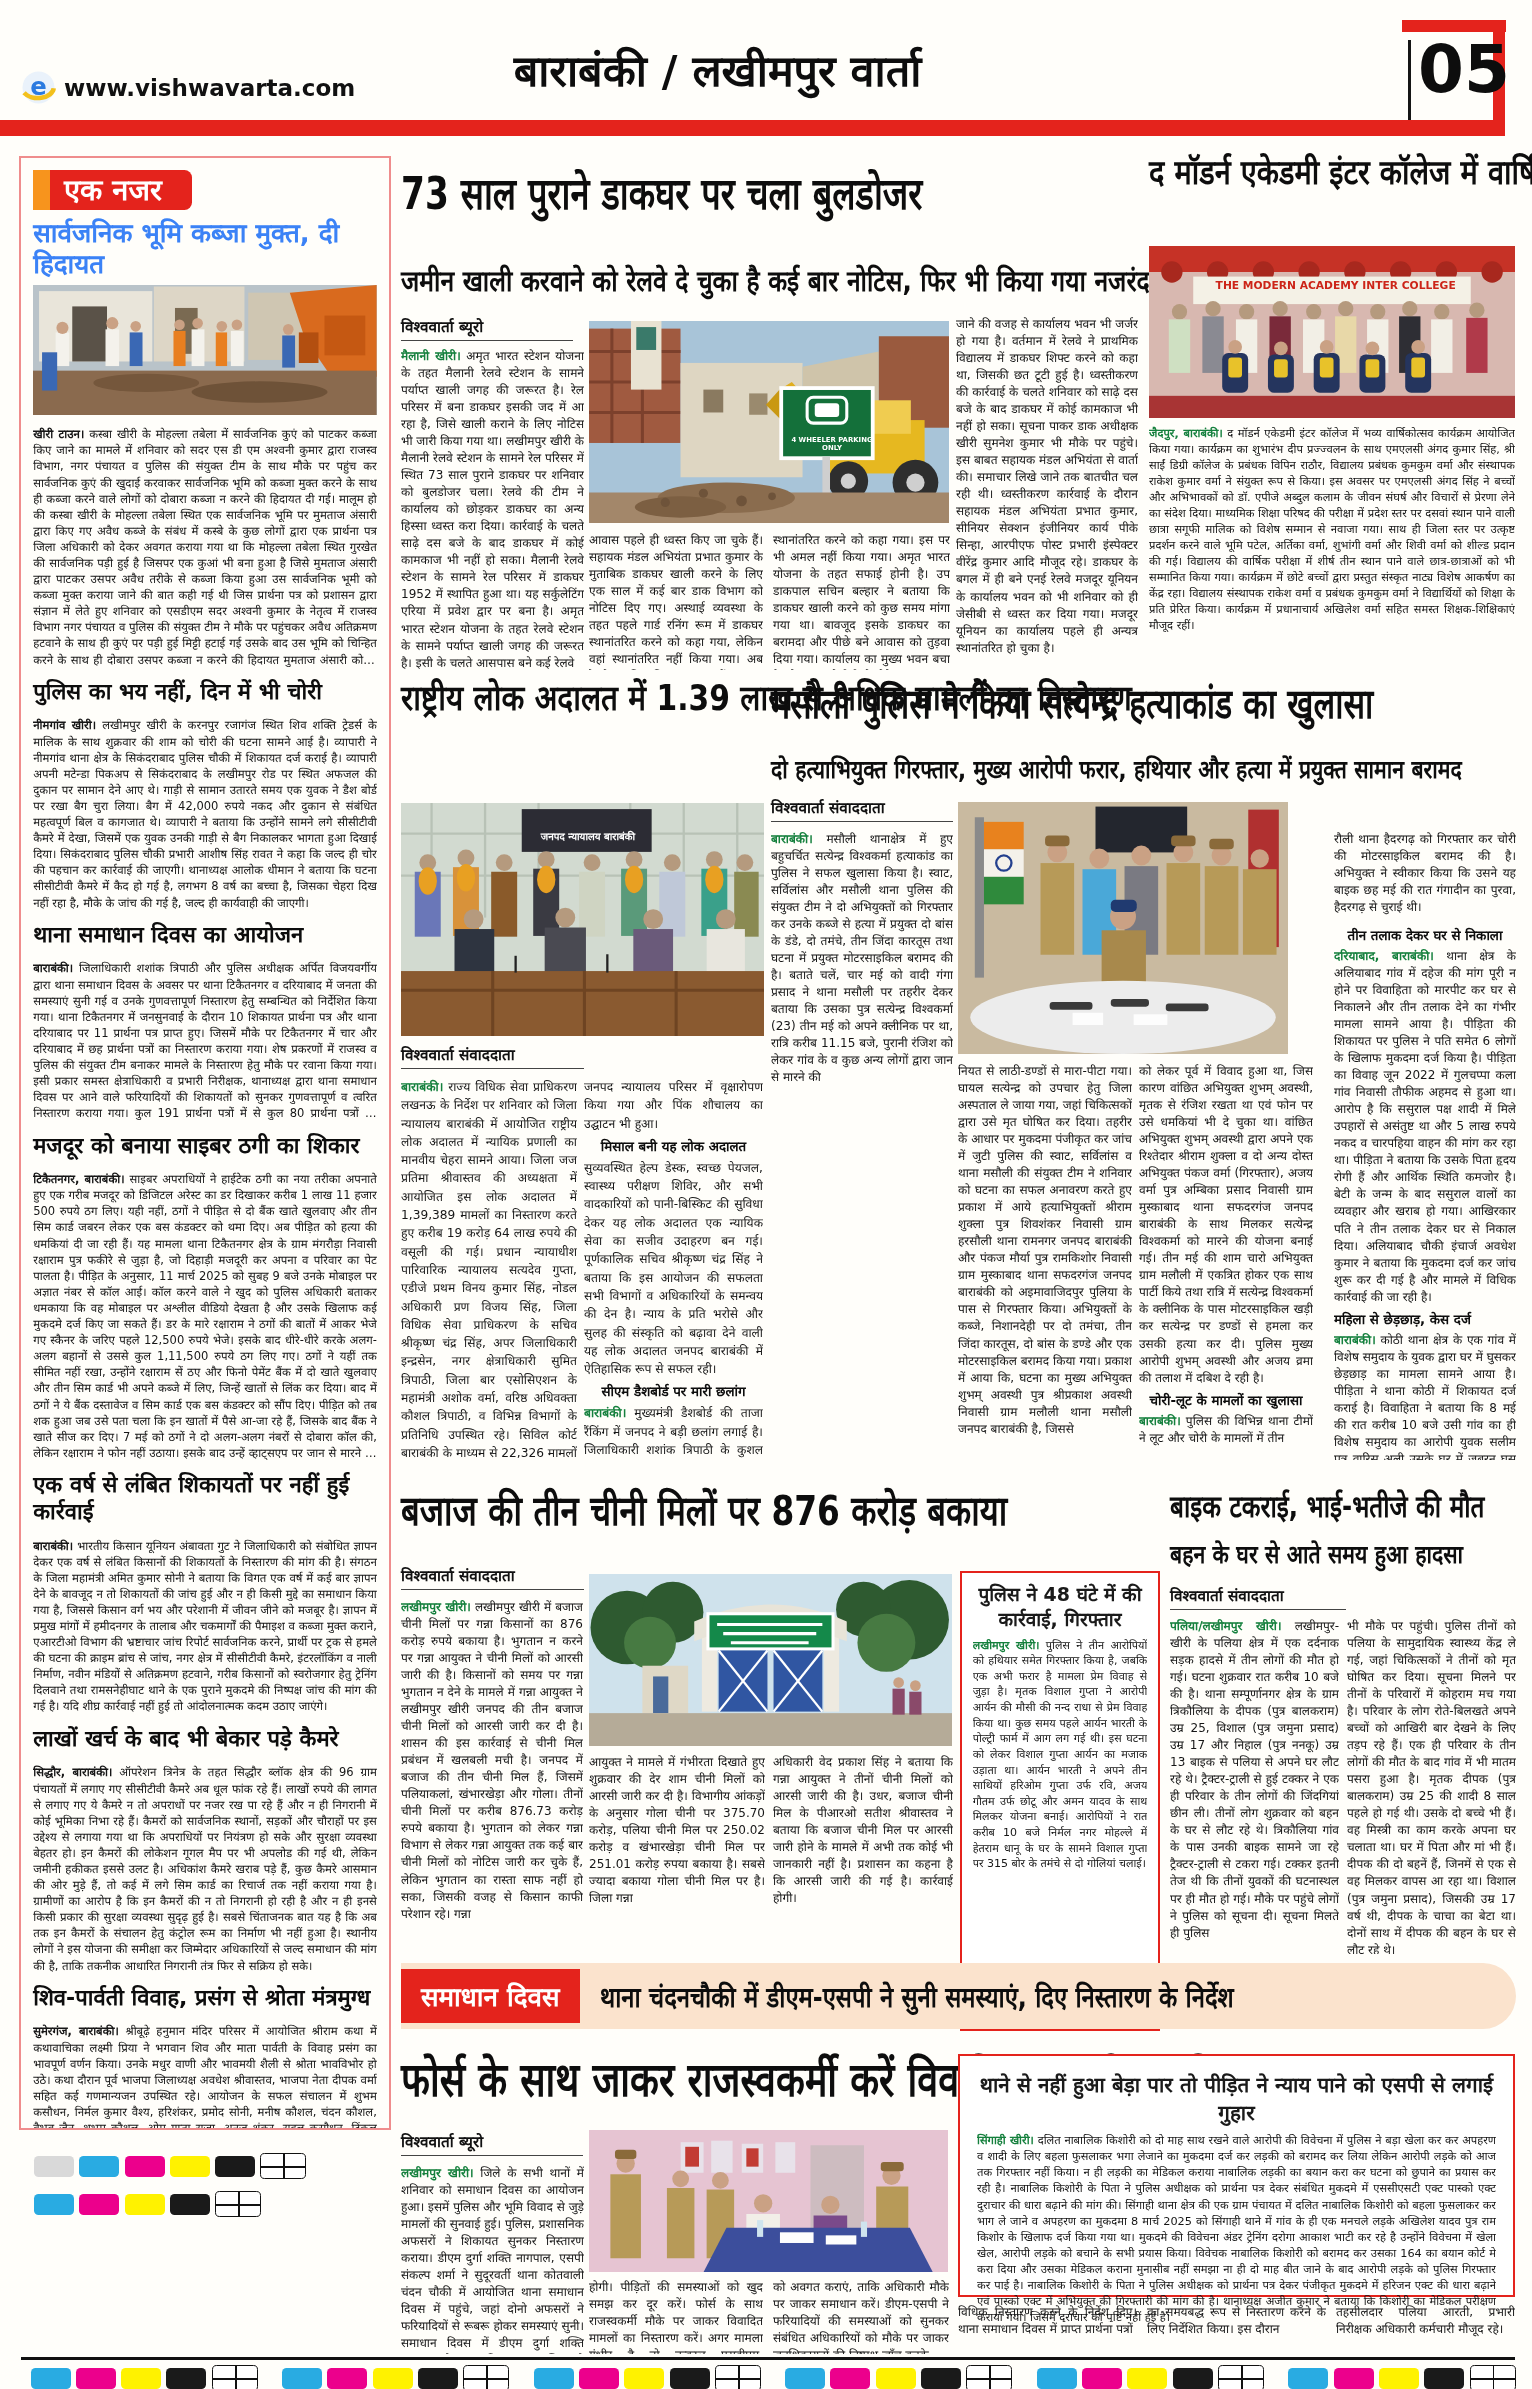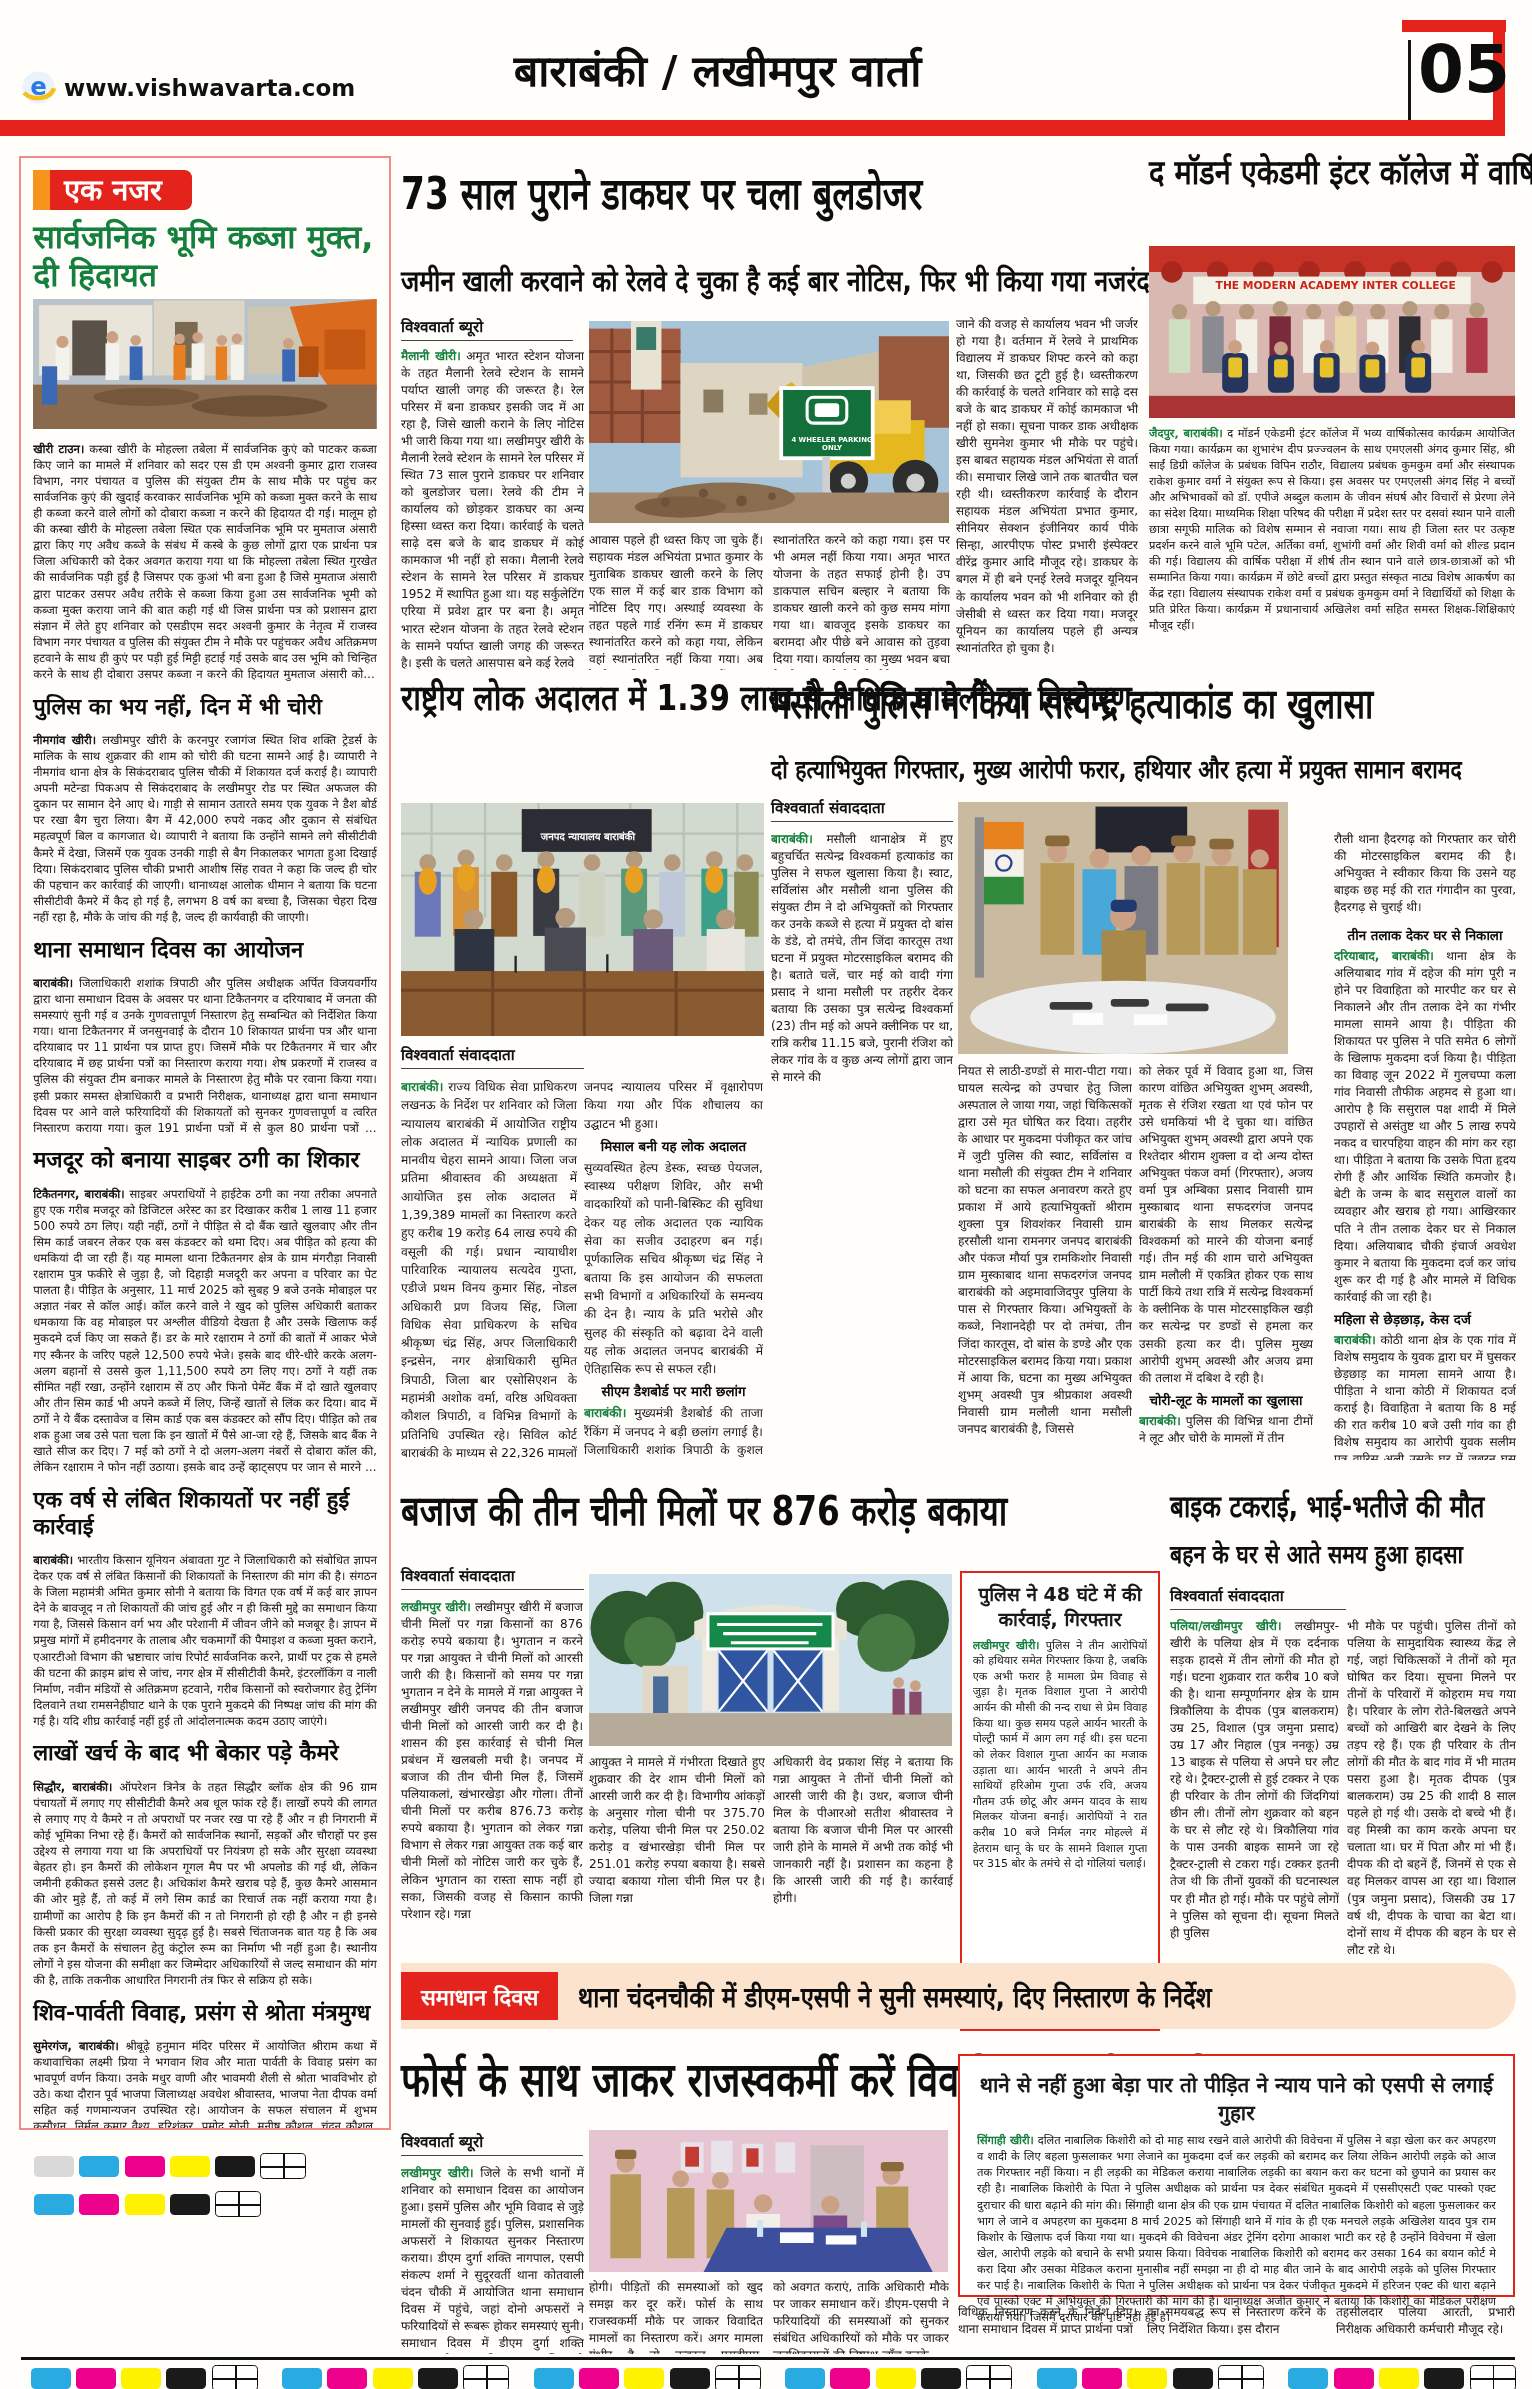--- a/index.html
+++ b/index.html
@@ -28,21 +28,21 @@
   .subh{font-size:13.4px;font-weight:bold;text-align:center;margin:6.1px 0 3.1px 0;color:#0d0d0d;line-height:1.25;}
   .photo{overflow:hidden;background:#ccc;}
   .photo svg{display:block;width:100%;height:100%;}
   .pov{position:absolute;font-weight:bold;text-align:center;line-height:1.2;}
   .redbox{border:2.3px solid #e4231c;background:#fff;box-sizing:border-box;}
   
   #eknazar{left:19px;top:156px;width:372px;height:1974px;border:2.3px solid #ef8d8d;box-sizing:border-box;padding:10.7px 12.2px;overflow:hidden;}
   .badge-row{display:flex;align-items:stretch;height:40px;margin:1.5px 0 7.6px 0;}
   .badge-sq{width:17px;background:#f7941d;}
   .badge-red{background:#e4231c;color:#fff;font-size:29px;font-weight:bold;padding:0 30.5px 3.1px 13.7px;border-radius:0 7.6px 7.6px 0;display:flex;align-items:center;}
-  .lc-head{font-size:32px;font-weight:bold;line-height:1.2;color:#15803d;margin:7.6px 0 4.6px 0;}
+  .lc-head{font-size:26px;font-weight:bold;line-height:1.2;color:#3b82f6;margin:7.6px 0 4.6px 0;}
   .lc-head2{font-size:22px;font-weight:bold;line-height:1.22;color:#0d0d0d;margin:10.7px 0 3.8px 0;}
   .lc-body{font-size:11.5px;line-height:1.4;text-align:justify;color:#161616;display:-webkit-box;-webkit-box-orient:vertical;overflow:hidden;}
   
   .reggroup{display:flex;gap:5.3px;align-items:center;}
   .sw{width:40px;height:21.4px;border-radius:4.6px;}
   .sw.c{background:#29abe2}.sw.m{background:#ec008c}.sw.y{background:#fff200}.sw.k{background:#1a1a1a}.sw.g{background:#d9d9d9}
   .regicon{width:44px;height:24.4px;border:1.9px solid #111;border-radius:4.6px;background:#fff;position:relative;}
   .regicon:before{content:"";position:absolute;left:50%;top:0;bottom:0;width:1.9px;background:#111;}
   .regicon:after{content:"";position:absolute;top:50%;left:0;right:0;height:1.9px;background:#111;}
   .bottom-rule{left:21.4px;top:2357px;width:1494px;height:3.1px;background:#111;}
@@ -462,21 +462,21 @@
     <div class="col" style="position:static;font-size:11px;height:298px;"><b>लखीमपुर खीरी।</b> <span>पुलिस ने तीन आरोपियों को हथियार समेत गिरफ्तार किया है, जबकि एक अभी फरार है मामला प्रेम विवाह से जुड़ा है। मृतक विशाल गुप्ता ने आरोपी आर्यन की मौसी की नन्द राधा से प्रेम विवाह किया था। कुछ समय पहले आर्यन भारती के पोल्ट्री फार्म में आग लग गई थी। इस घटना को लेकर विशाल गुप्ता आर्यन का मजाक उड़ाता था। आर्यन भारती ने अपने तीन साथियों हरिओम गुप्ता उर्फ रवि, अजय गौतम उर्फ छोटू और अमन यादव के साथ मिलकर योजना बनाई। आरोपियों ने रात करीब 10 बजे निर्मल नगर मोहल्ले में हेतराम धानू के घर के सामने विशाल गुप्ता पर 315 बोर के तमंचे से दो गोलियां चलाई।</span></div>
   </div>
 
   <div class="abs hx sx80" style="left:1170px;top:1484px;width:346px;font-size:30.5px;line-height:1.5;">बाइक टकराई, भाई-भतीजे की मौत</div>
   <div class="abs hx sx85" style="left:1170px;top:1536px;width:346px;font-size:25px;line-height:1.5;">बहन के घर से आते समय हुआ हादसा</div>
   <div class="abs byline" style="left:1170px;top:1585px;width:176px;">विश्ववार्ता संवाददाता</div>
   <div class="abs col" style="left:1170px;top:1618px;width:169px;height:336px;"><b>पलिया/लखीमपुर खीरी।</b> <span>लखीमपुर-खीरी के पलिया क्षेत्र में एक दर्दनाक सड़क हादसे में तीन लोगों की मौत हो गई। घटना शुक्रवार रात करीब 10 बजे की है। थाना सम्पूर्णानगर क्षेत्र के ग्राम त्रिकौलिया के दीपक (पुत्र बालकराम) उम्र 25, विशाल (पुत्र जमुना प्रसाद) उम्र 17 और निहाल (पुत्र ननकू) उम्र 13 बाइक से पलिया से अपने घर लौट रहे थे। ट्रैक्टर-ट्राली से हुई टक्कर ने एक ही परिवार के तीन लोगों की जिंदगियां छीन ली। तीनों लोग शुक्रवार को बहन के घर से लौट रहे थे। त्रिकौलिया गांव के पास उनकी बाइक सामने जा रहे ट्रैक्टर-ट्राली से टकरा गई। टक्कर इतनी तेज थी कि तीनों युवकों की घटनास्थल पर ही मौत हो गई। मौके पर पहुंचे लोगों ने पुलिस को सूचना दी। सूचना मिलते ही पुलिस</span></div>
   <div class="abs col" style="left:1347px;top:1618px;width:169px;height:336px;">भी मौके पर पहुंची। पुलिस तीनों को पलिया के सामुदायिक स्वास्थ्य केंद्र ले गई, जहां चिकित्सकों ने तीनों को मृत घोषित कर दिया। सूचना मिलने पर तीनों के परिवारों में कोहराम मच गया है। परिवार के लोग रोते-बिलखते अपने बच्चों को आखिरी बार देखने के लिए तड़प रहे हैं। एक ही परिवार के तीन लोगों की मौत के बाद गांव में भी मातम पसरा हुआ है। मृतक दीपक (पुत्र बालकराम) उम्र 25 की शादी 8 साल पहले हो गई थी। उसके दो बच्चे भी हैं। वह मिस्त्री का काम करके अपना घर चलाता था। घर में पिता और मां भी हैं। दीपक की दो बहनें हैं, जिनमें से एक से वह मिलकर वापस आ रहा था। विशाल (पुत्र जमुना प्रसाद), जिसकी उम्र 17 वर्ष थी, दीपक के चाचा का बेटा था। दोनों साथ में दीपक की बहन के घर से लौट रहे थे।</div>
 
   <div class="abs" style="left:401px;top:1963px;width:1115px;height:66px;background:#fbe3cd;border-radius:0 35px 35px 0;display:flex;align-items:center;gap:20px;">
-    <div style="background:#e4231c;color:#fff;font-size:22px;font-weight:bold;padding:9px 20px;">समाधान दिवस</div>
+    <div style="background:#e4231c;color:#fff;font-size:26px;font-weight:bold;padding:9px 20px;">समाधान दिवस</div>
     <div class="hx sx85" style="font-size:28px;">थाना चंदनचौकी में डीएम-एसपी ने सुनी समस्याएं, दिए निस्तारण के निर्देश</div>
   </div>
   <div class="abs hx sx80" style="left:401px;top:2044px;width:1115px;font-size:47px;line-height:1.55;">फोर्स के साथ जाकर राजस्वकर्मी करें विवादित मामलों का निस्तारण</div>
   <div class="abs byline" style="left:401px;top:2131px;width:182px;">विश्ववार्ता ब्यूरो</div>
   <div class="abs col" style="left:401px;top:2165px;width:183px;height:189px;"><b>लखीमपुर खीरी।</b> <span>जिले के सभी थानों में शनिवार को समाधान दिवस का आयोजन हुआ। इसमें पुलिस और भूमि विवाद से जुड़े मामलों की सुनवाई हुई। पुलिस, प्रशासनिक अफसरों ने शिकायत सुनकर निस्तारण कराया। डीएम दुर्गा शक्ति नागपाल, एसपी संकल्प शर्मा ने सुदूरवर्ती थाना कोतवाली चंदन चौकी में आयोजित थाना समाधान दिवस में पहुंचे, जहां दोनो अफसरों ने फरियादियों से रूबरू होकर समस्याएं सुनी। समाधान दिवस में डीएम दुर्गा शक्ति नागपाल ने कहा कि राजस्व-पुलिस से सम्बन्धित शिकायतें का निस्तारण आपसी सामंजस्य से सुनिश्चित कराए। इसमें किसी भी स्तर पर हीलाहवाली क्षम्य नहीं</span></div>
 
   <div class="abs photo" style="left:589px;top:2130px;width:359px;height:142px;">
     <svg viewBox="0 0 470 186" preserveAspectRatio="none">
       <rect width="470" height="186" fill="#e6c4d2"></rect>
       <rect x="290" y="20" width="70" height="140" fill="#cdbcc0"></rect>

